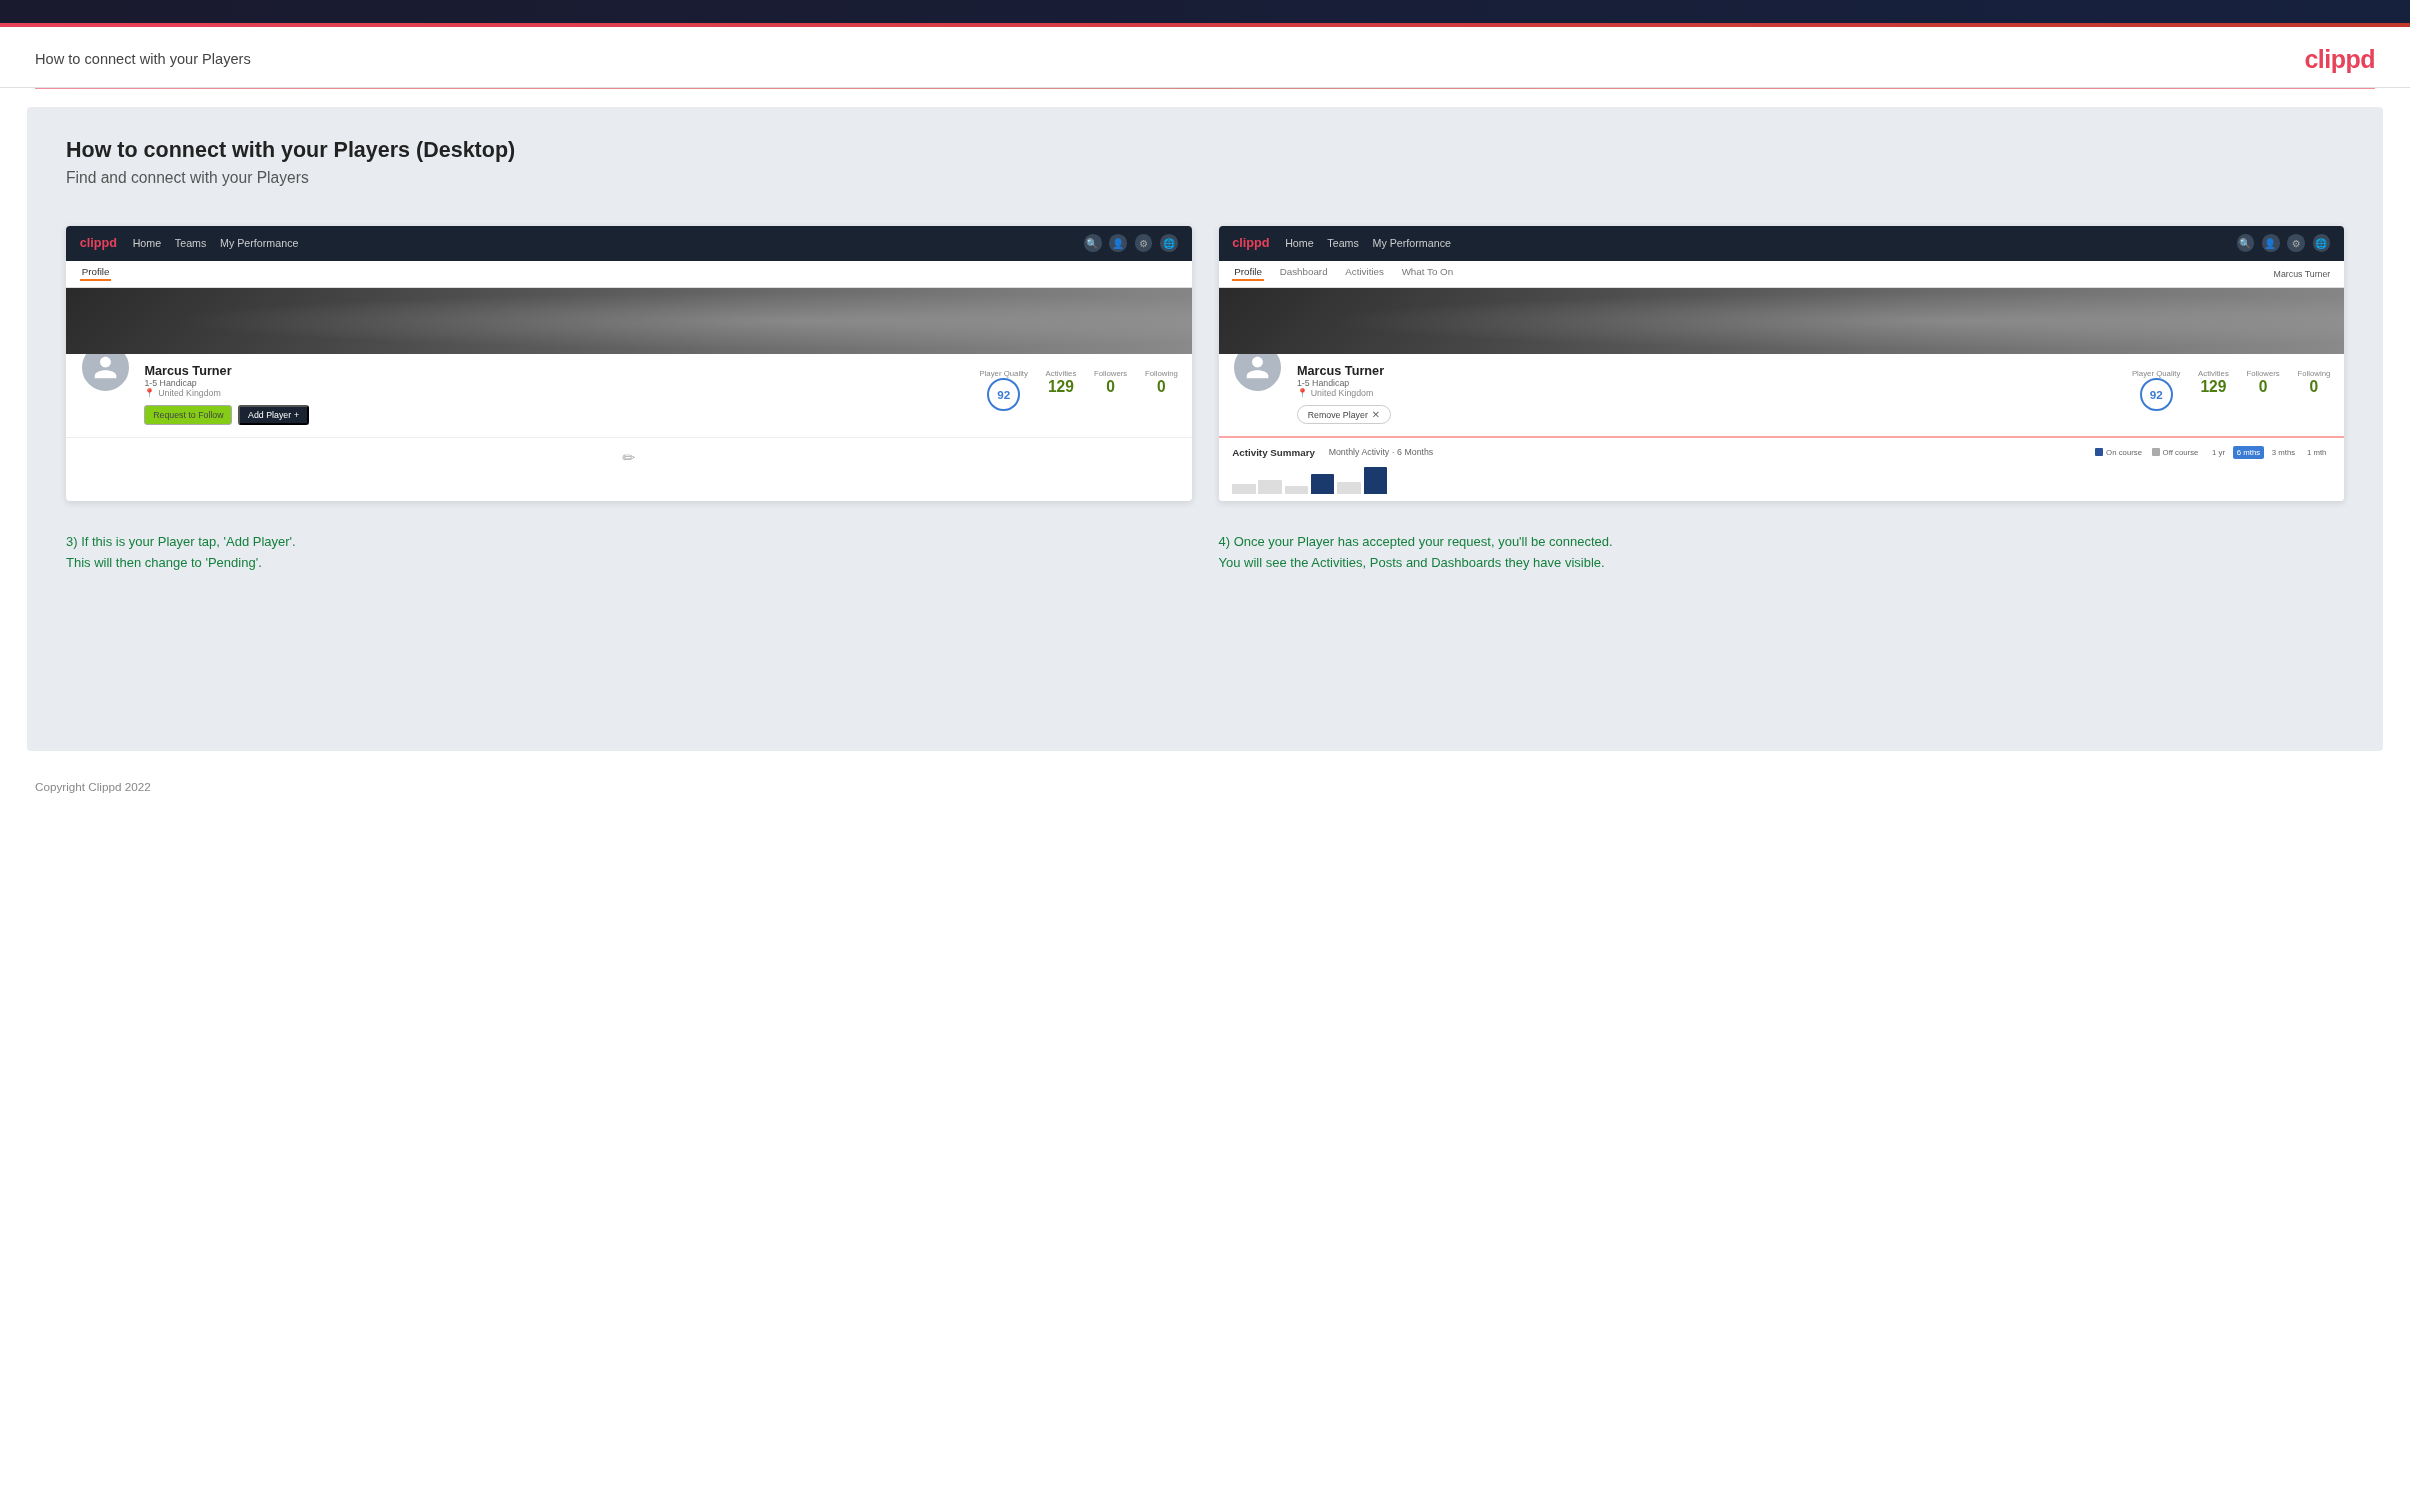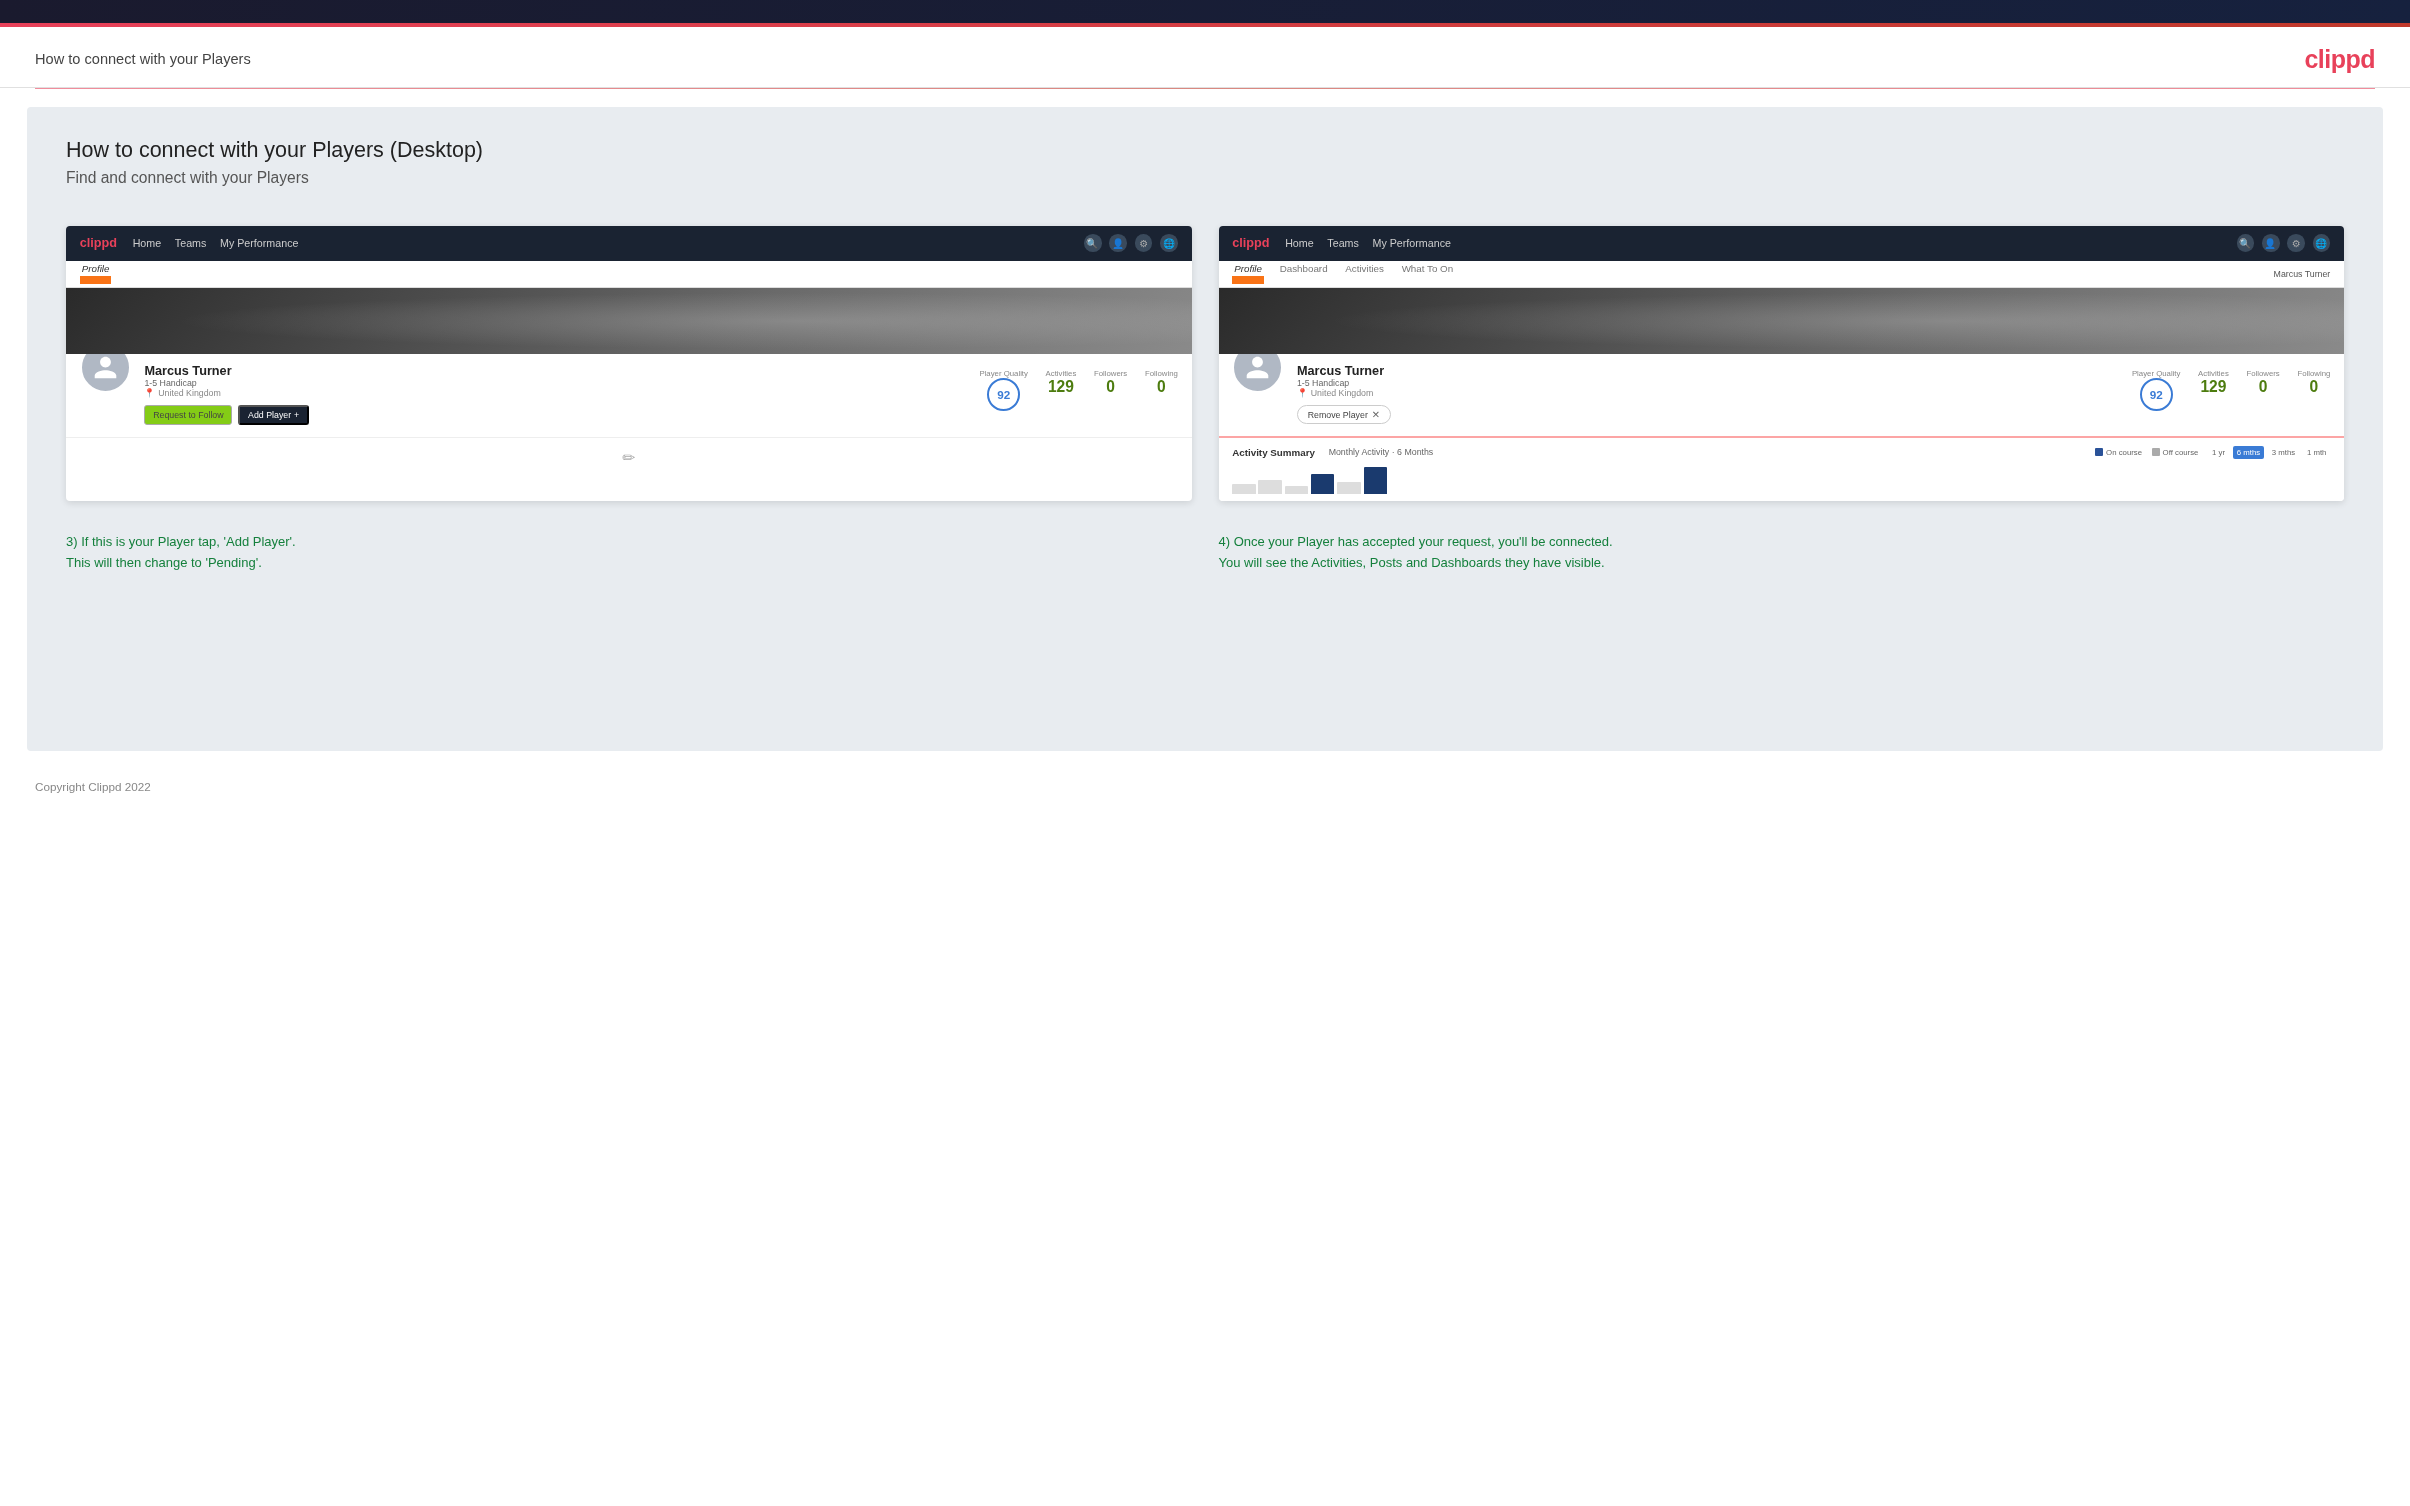--- a/index.html
+++ b/index.html
@@ -54,21 +54,21 @@
     .main-content {
       background: #e8ecf0;
       margin: 17.6px 27px 17.6px 27px;
       padding: 31px 39px 39px 39px;
       border-radius: 3.9px;
       min-height: 644px;
     }
 
     .content-title {
       font-size: 21.5px;
-      font-weight: 400;
+      font-weight: 700;
       color: #222;
       margin-bottom: 5.9px;
     }
     .content-subtitle {
       font-size: 15.6px;
       color: #555;
       margin-bottom: 39px;
     }
 
     
@@ -136,23 +136,22 @@
       align-items: center;
       height: 27px;
     }
     .mock-tab {
       font-size: 9.8px;
       color: #777;
       padding: 0 2px;
     }
     .mock-tab.active {
       color: #333;
-      border-bottom: 8px solid #f97316;
+      border-bottom: 2px solid #f97316;
       padding-bottom: 2px;
-      font-style: italic;
     }
 
     
     .mock-banner {
       height: 66px;
       background: linear-gradient(135deg, #2a2a2a 0%, #4a4a4a 30%, #6a6a6a 60%, #8a8a8a 100%);
       position: relative;
       overflow: hidden;
     }
     .mock-banner-overlay {

